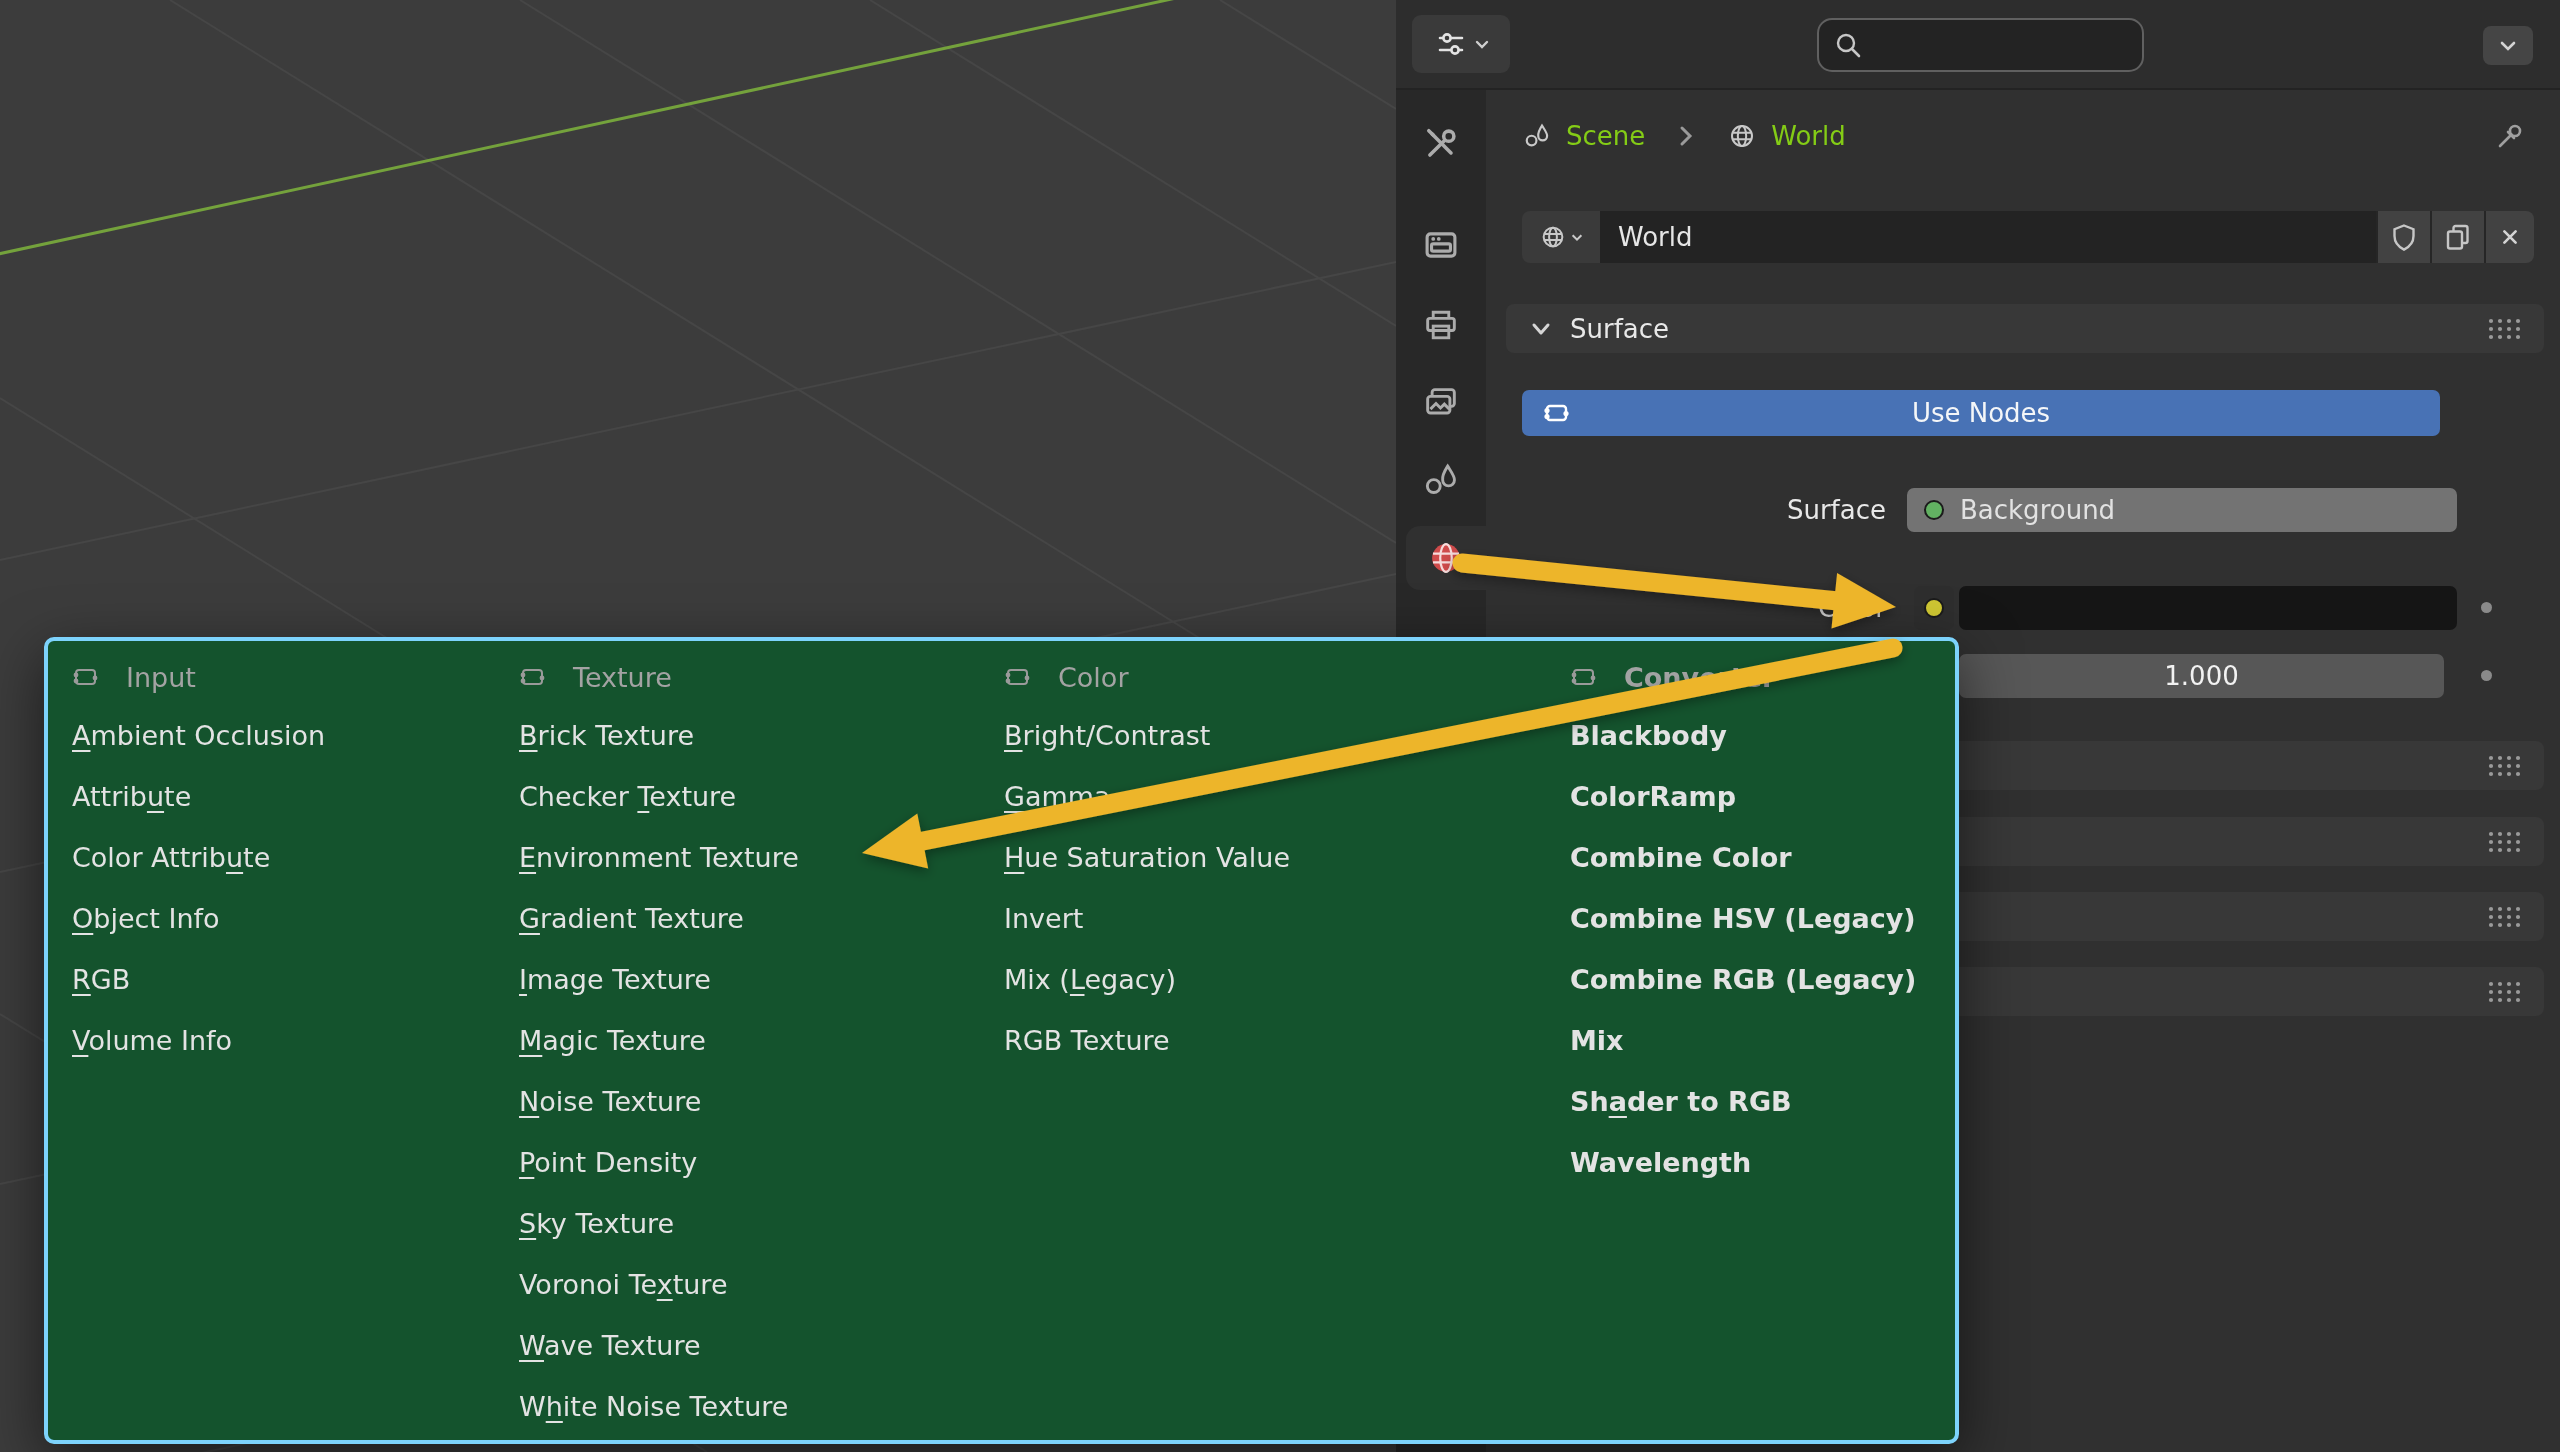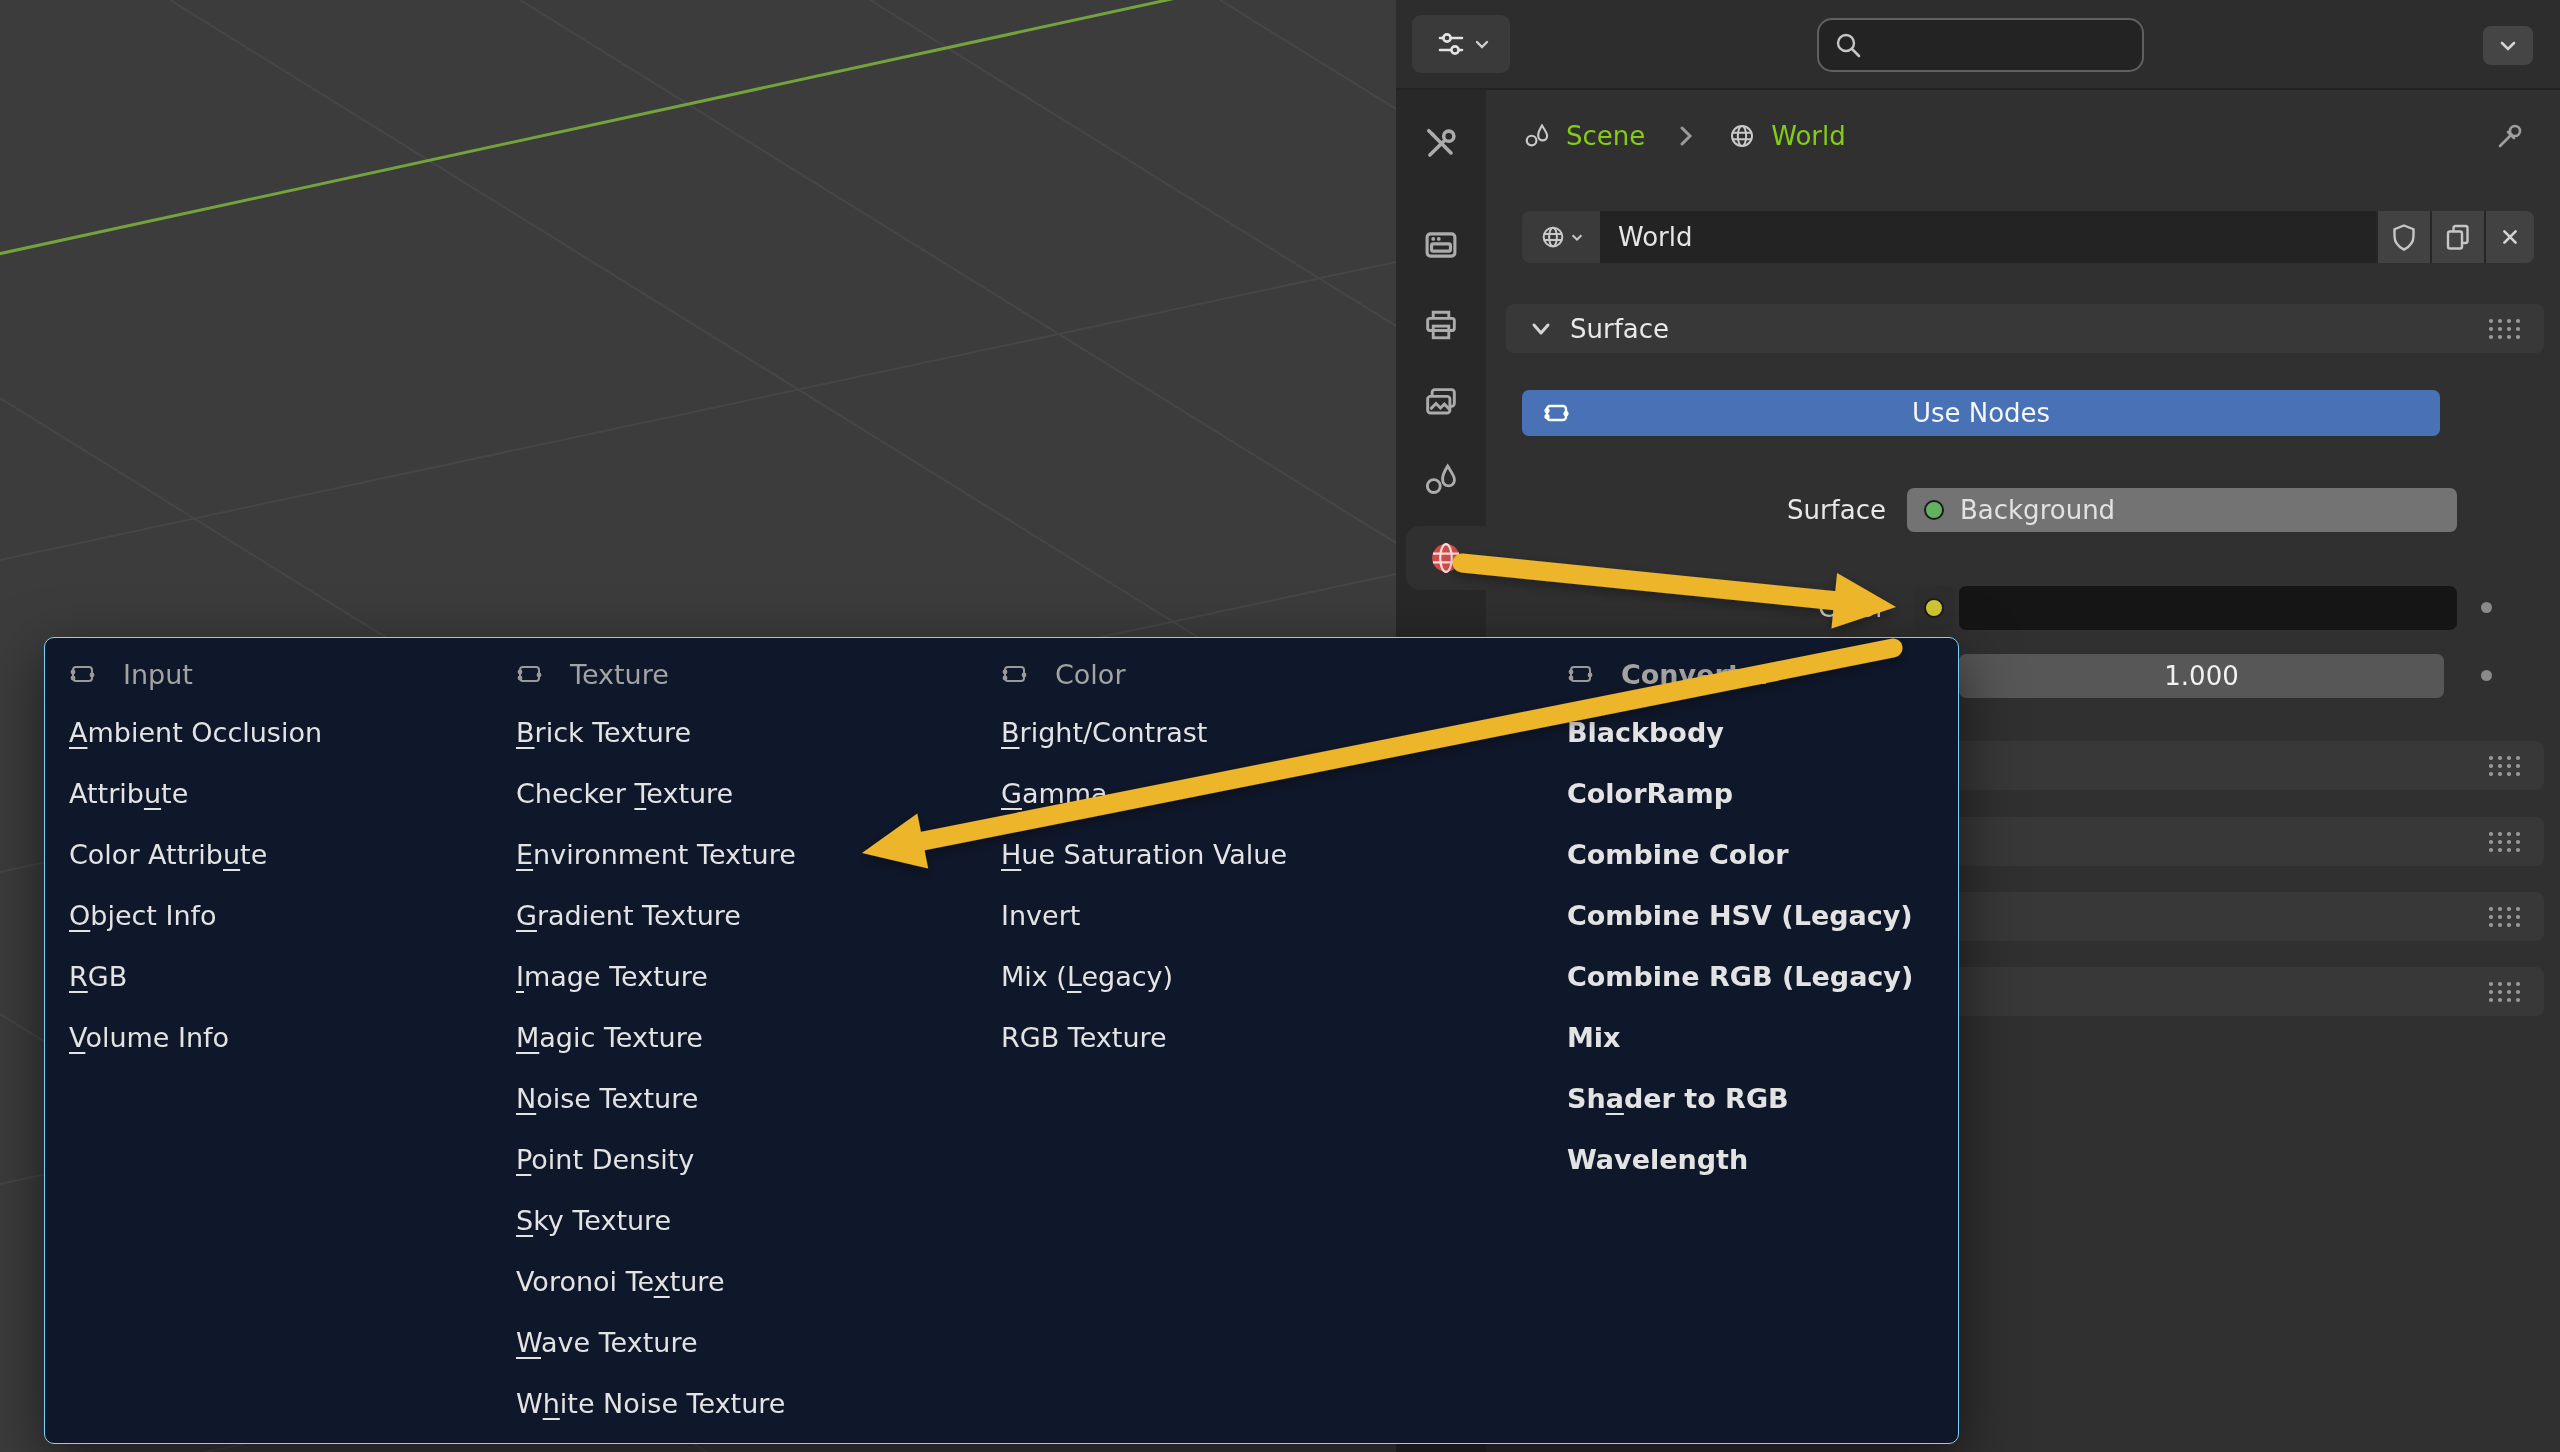--- a/index.html
+++ b/index.html
@@ -64,22 +64,22 @@
   .socket-btn{position:absolute;left:428px;width:40px;height:44px;background:#2e2e2e;border-radius:7px;
               display:flex;align-items:center;justify-content:center;}
   .color-field{position:absolute;left:473px;width:498px;height:44px;background:#151515;border-radius:7px;}
   .value-field{position:absolute;left:473px;width:485px;height:44px;background:#575757;border-radius:7px;
                text-align:center;line-height:44px;font-size:26px;color:#f2f2f2;}
   .decorator{position:absolute;width:11px;height:11px;border-radius:50%;background:#8a8a8a;left:995px;}
   .strip{position:absolute;left:20px;width:1038px;height:49px;background:#383838;border-radius:8px;}
   .strip .ph-dots{position:absolute;right:22px;top:13px;margin-left:0;}
 
   
-  .add-menu{position:absolute;left:44px;top:637px;width:1915px;height:807px;background:#0f172a;
-            border:1px solid #7dd3fc;border-radius:10px;box-shadow:0 18px 60px rgba(0,0,0,.55);
+  .add-menu{position:absolute;left:44px;top:637px;width:1915px;height:807px;background:#14532d;
+            border:4px solid #7dd3fc;border-radius:10px;box-shadow:0 18px 60px rgba(0,0,0,.55);
             z-index:10;box-sizing:border-box;}
   .menu-col{position:absolute;top:8px;}
   .col-0{left:22px;}.col-1{left:469px;}.col-2{left:954px;}.col-3{left:1520px;font-weight:bold;}
   .menu-col-header{height:56px;display:flex;align-items:center;gap:26px;}
   .node-icon{display:flex;}
   .menu-col-title{font-size:27px;color:#a3a3a3;}
   .menu-item{height:61px;line-height:61px;font-size:27px;color:#e3e3e3;white-space:nowrap;padding:0 30px 0 2px;}
   .accel{text-decoration:underline;text-underline-offset:5px;text-decoration-thickness:2px;}
 
   

